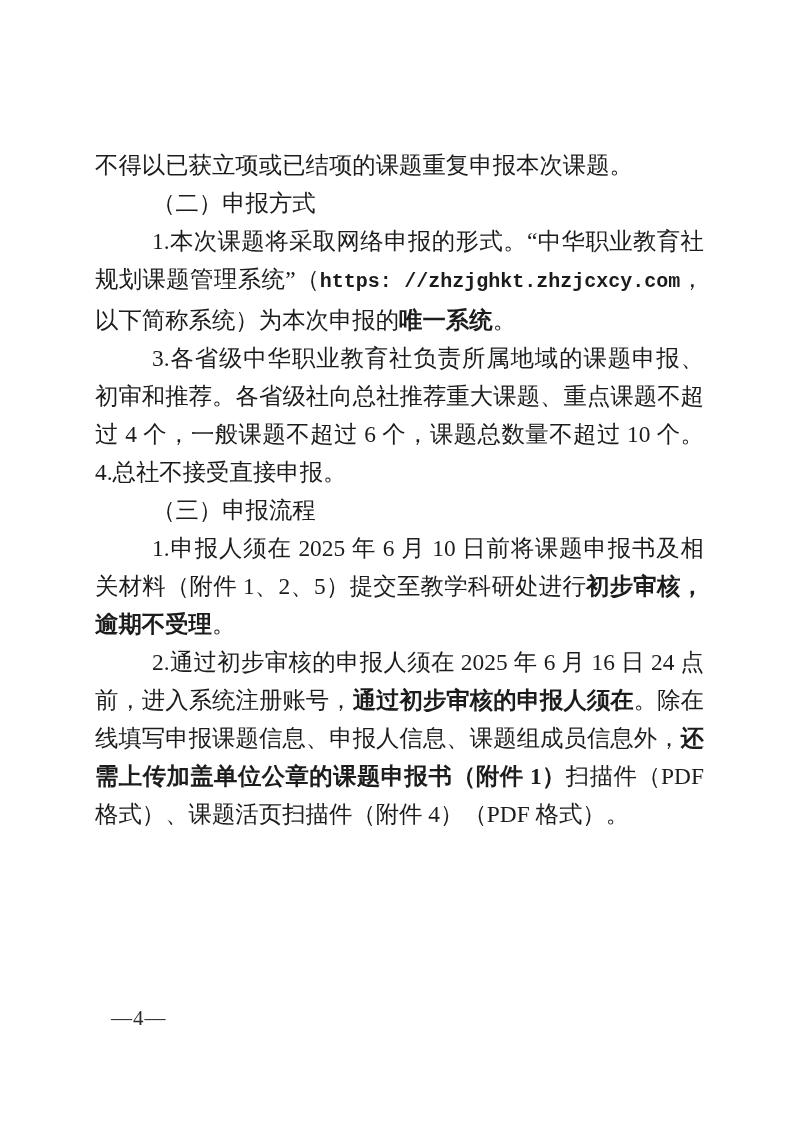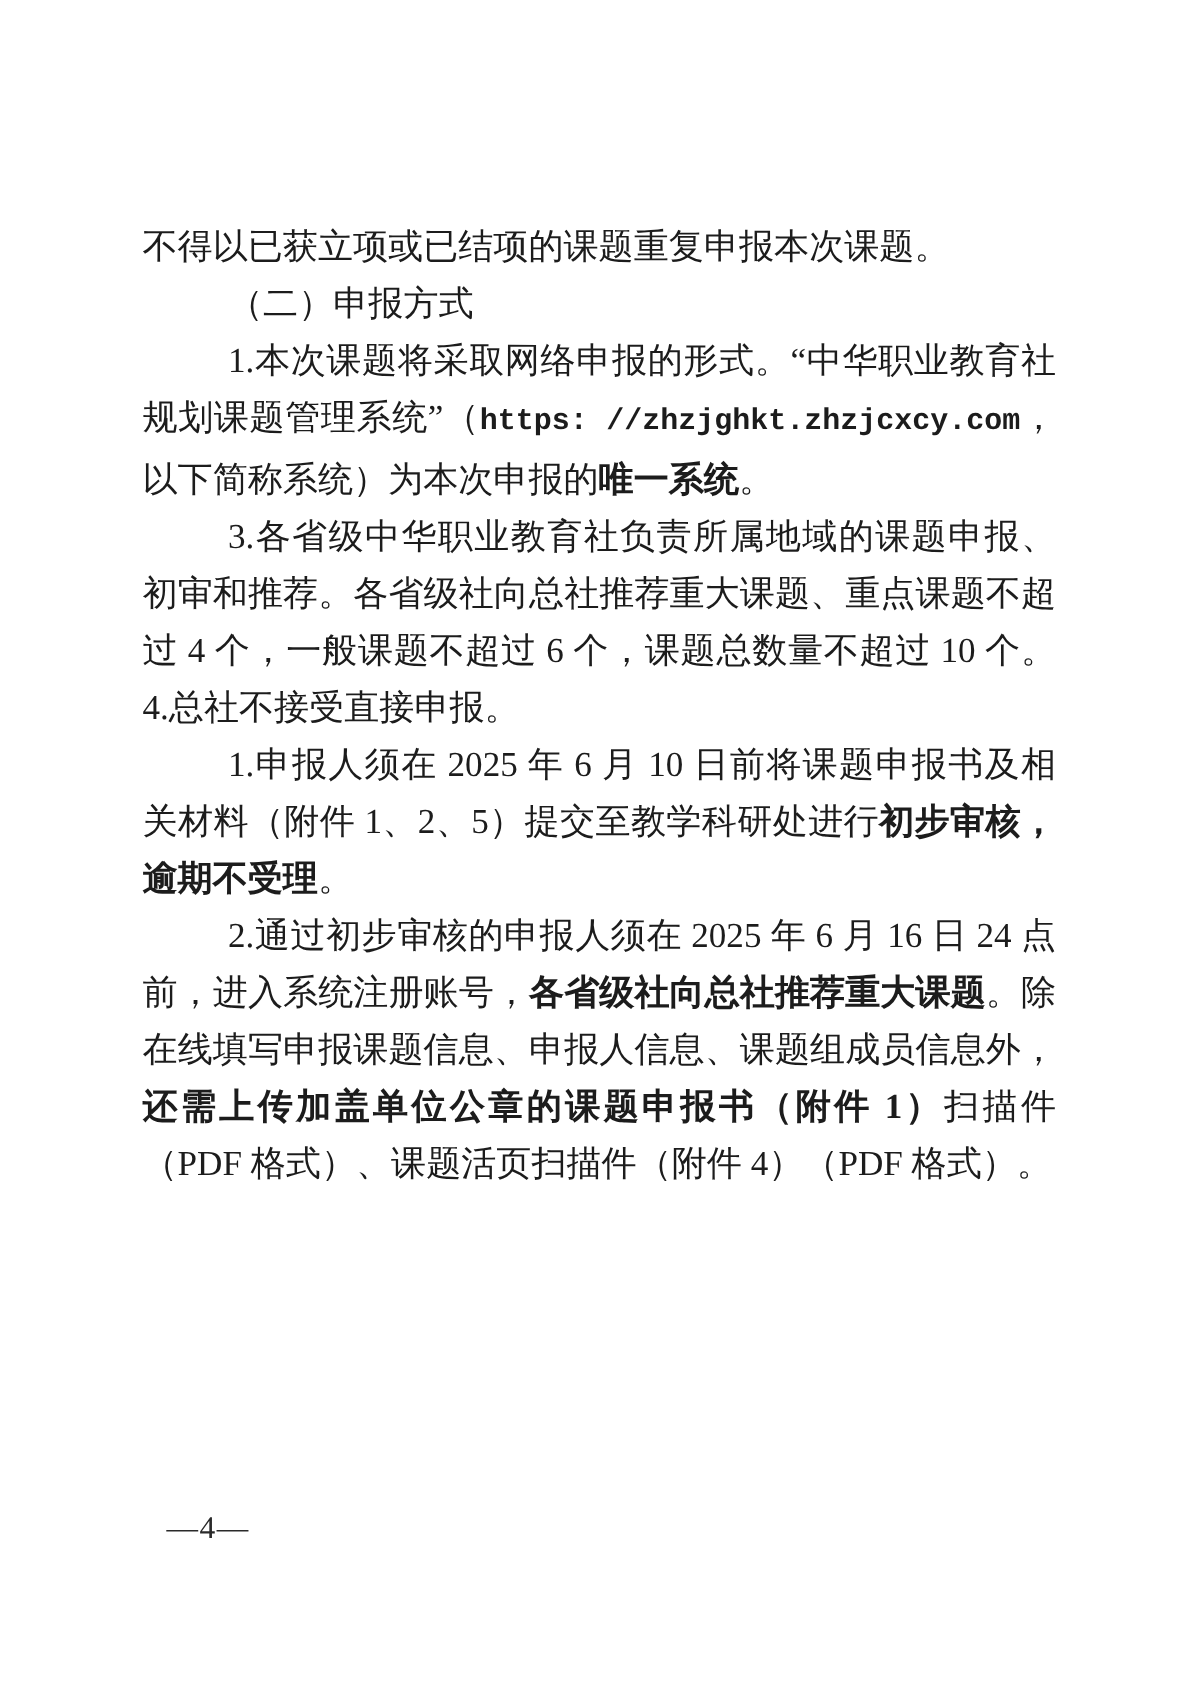--- a/index.html
+++ b/index.html
@@ -61,23 +61,24 @@
 
     <p class="para"><span>不得以已获立项或已结项的课题重复申报本次课题。</span></p>
 
     <p class="para indent"><span>（二）申报方式</span></p>
 
     <p class="para indent"><span>1.本次课题将采取网络申报的形式。“中华职业教育社规划课题管理系统”（</span><span class="url">https: //zhzjghkt.zhzjcxcy.com</span><span>，以下简称系统）为本次申报的</span><span class="b">唯一系统</span><span>。</span></p>
 
 
     <p class="para indent"><span>3.各省级中华职业教育社负责所属地域的课题申报、初审和推荐。各省级社向总社推荐重大课题、重点课题不超过 4 个，一般课题不超过 6 个，课题总数量不超过 10 个。4.总社不接受直接申报。</span></p>
 
+    <p class="para indent"><span>（三）申报流程</span></p>
 
     <p class="para indent"><span>1.申报人须在 2025 年 6 月 10 日前将课题申报书及相关材料（附件 1、2、5）提交至教学科研处进行</span><span class="b">初步审核，逾期不受理</span><span>。</span></p>
 
-    <p class="para indent"><span>2.通过初步审核的申报人须在 2025 年 6 月 16 日 24 点前，进入系统注册账号，</span><span class="b">各省级社向总社推荐重大课题</span><span>。除在线填写申报课题信息、申报人信息、课题组成员信息外，</span><span class="b">还需上传加盖单位公章的课题申报书（附件 1）</span><span>扫描件（PDF 格式）、课题活页扫描件（附件 4）（PDF 格式）。</span></p>
+    <p class="para indent"><span>2.通过初步审核的申报人须在 2025 年 6 月 16 日 24 点前，进入系统注册账号，</span><span class="b">通过初步审核的申报人须在</span><span>。除在线填写申报课题信息、申报人信息、课题组成员信息外，</span><span class="b">还需上传加盖单位公章的课题申报书（附件 1）</span><span>扫描件（PDF 格式）、课题活页扫描件（附件 4）（PDF 格式）。</span></p>
 
 
   </div>
 
   <div class="page-footer">—4—</div>
 
 </div>
 
 </body></html>

